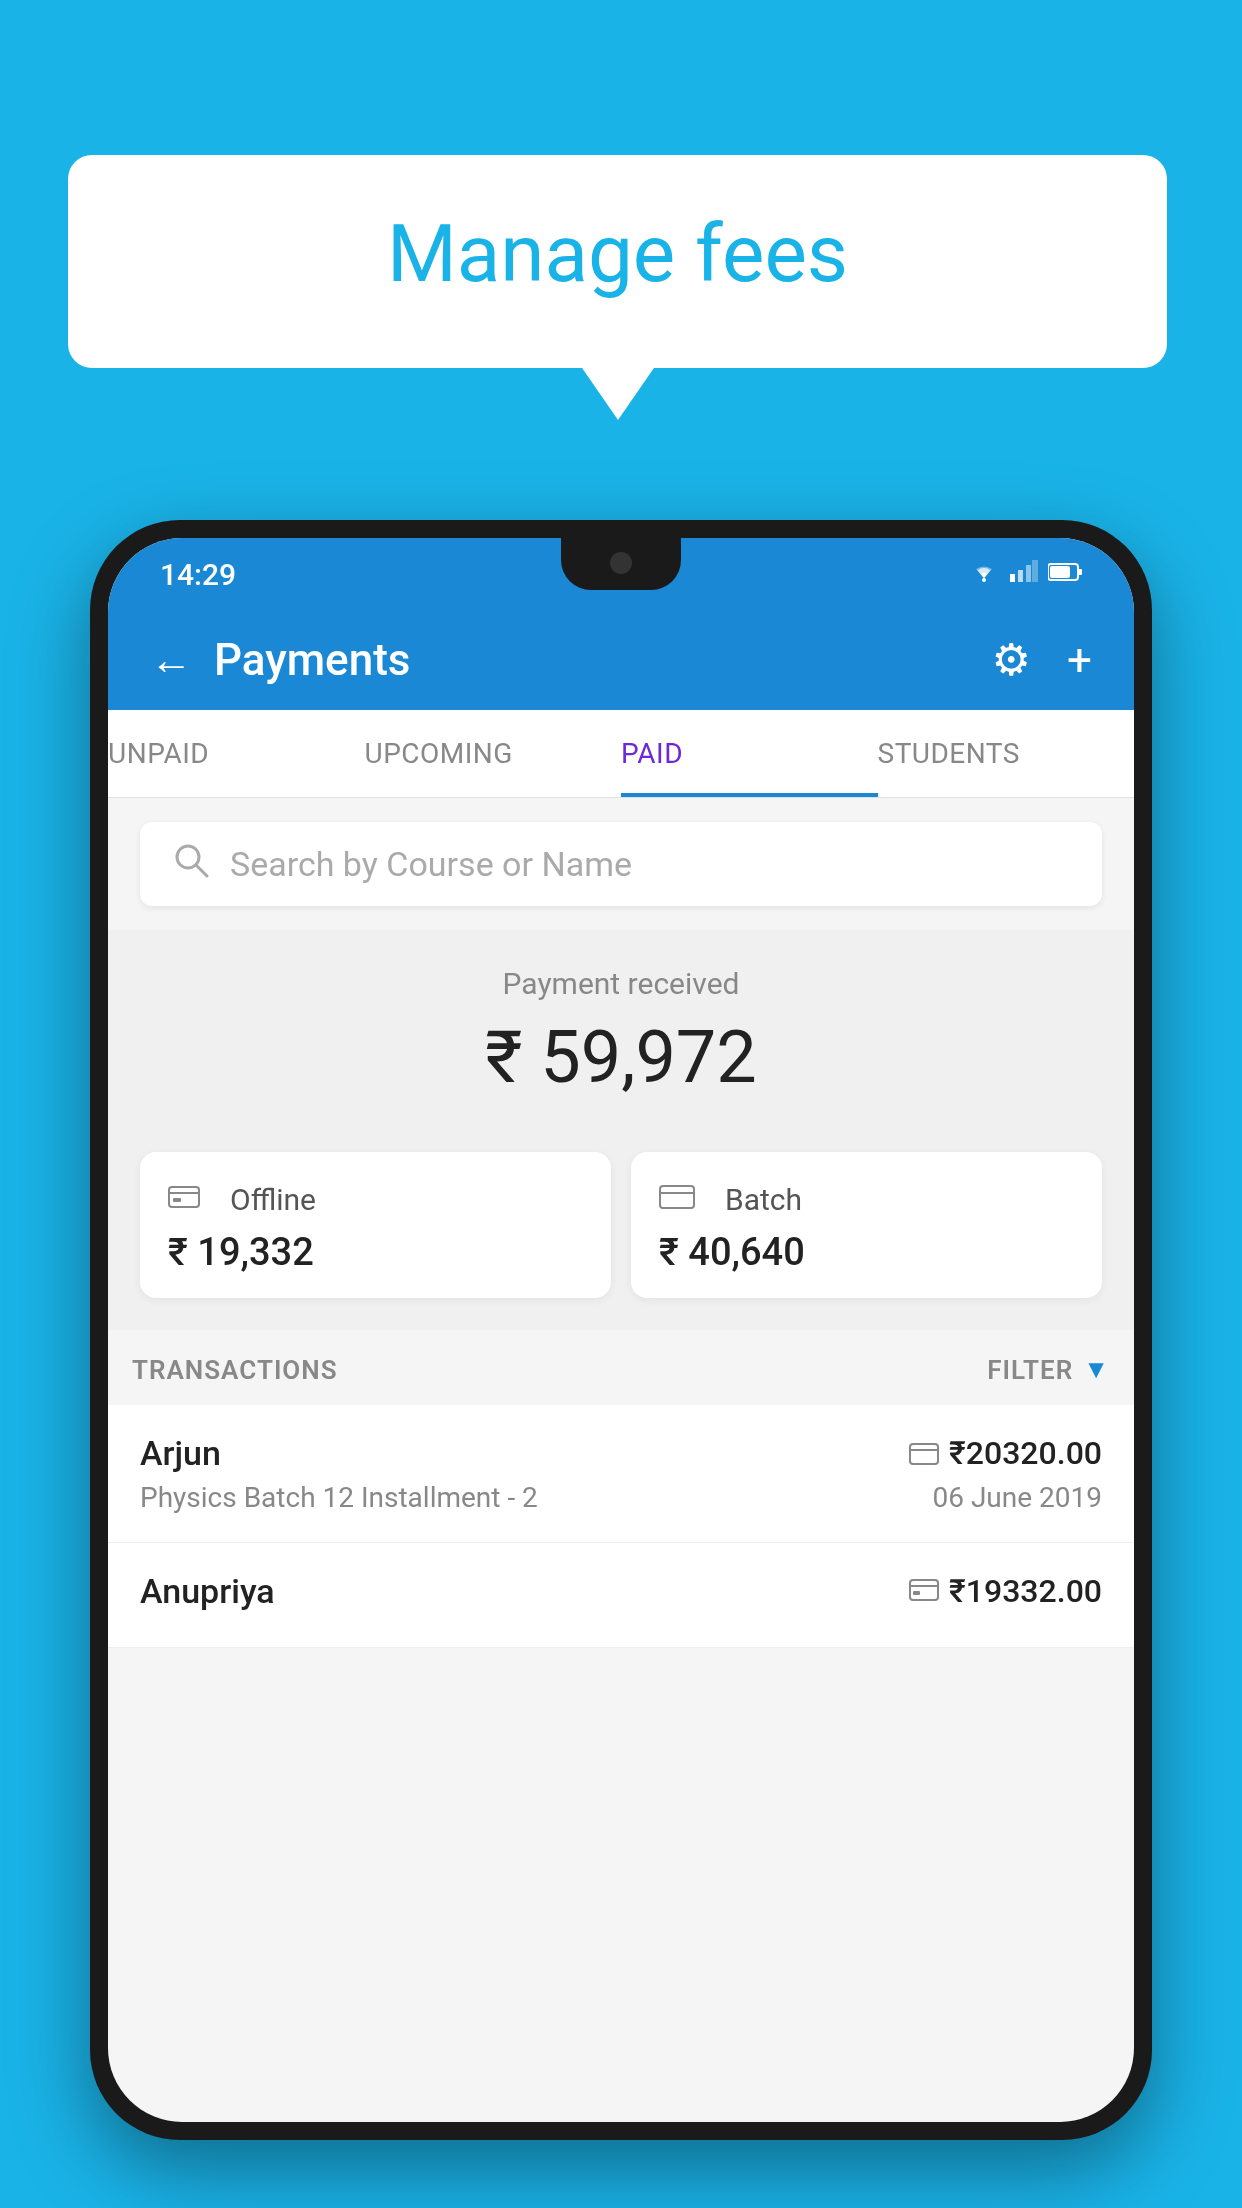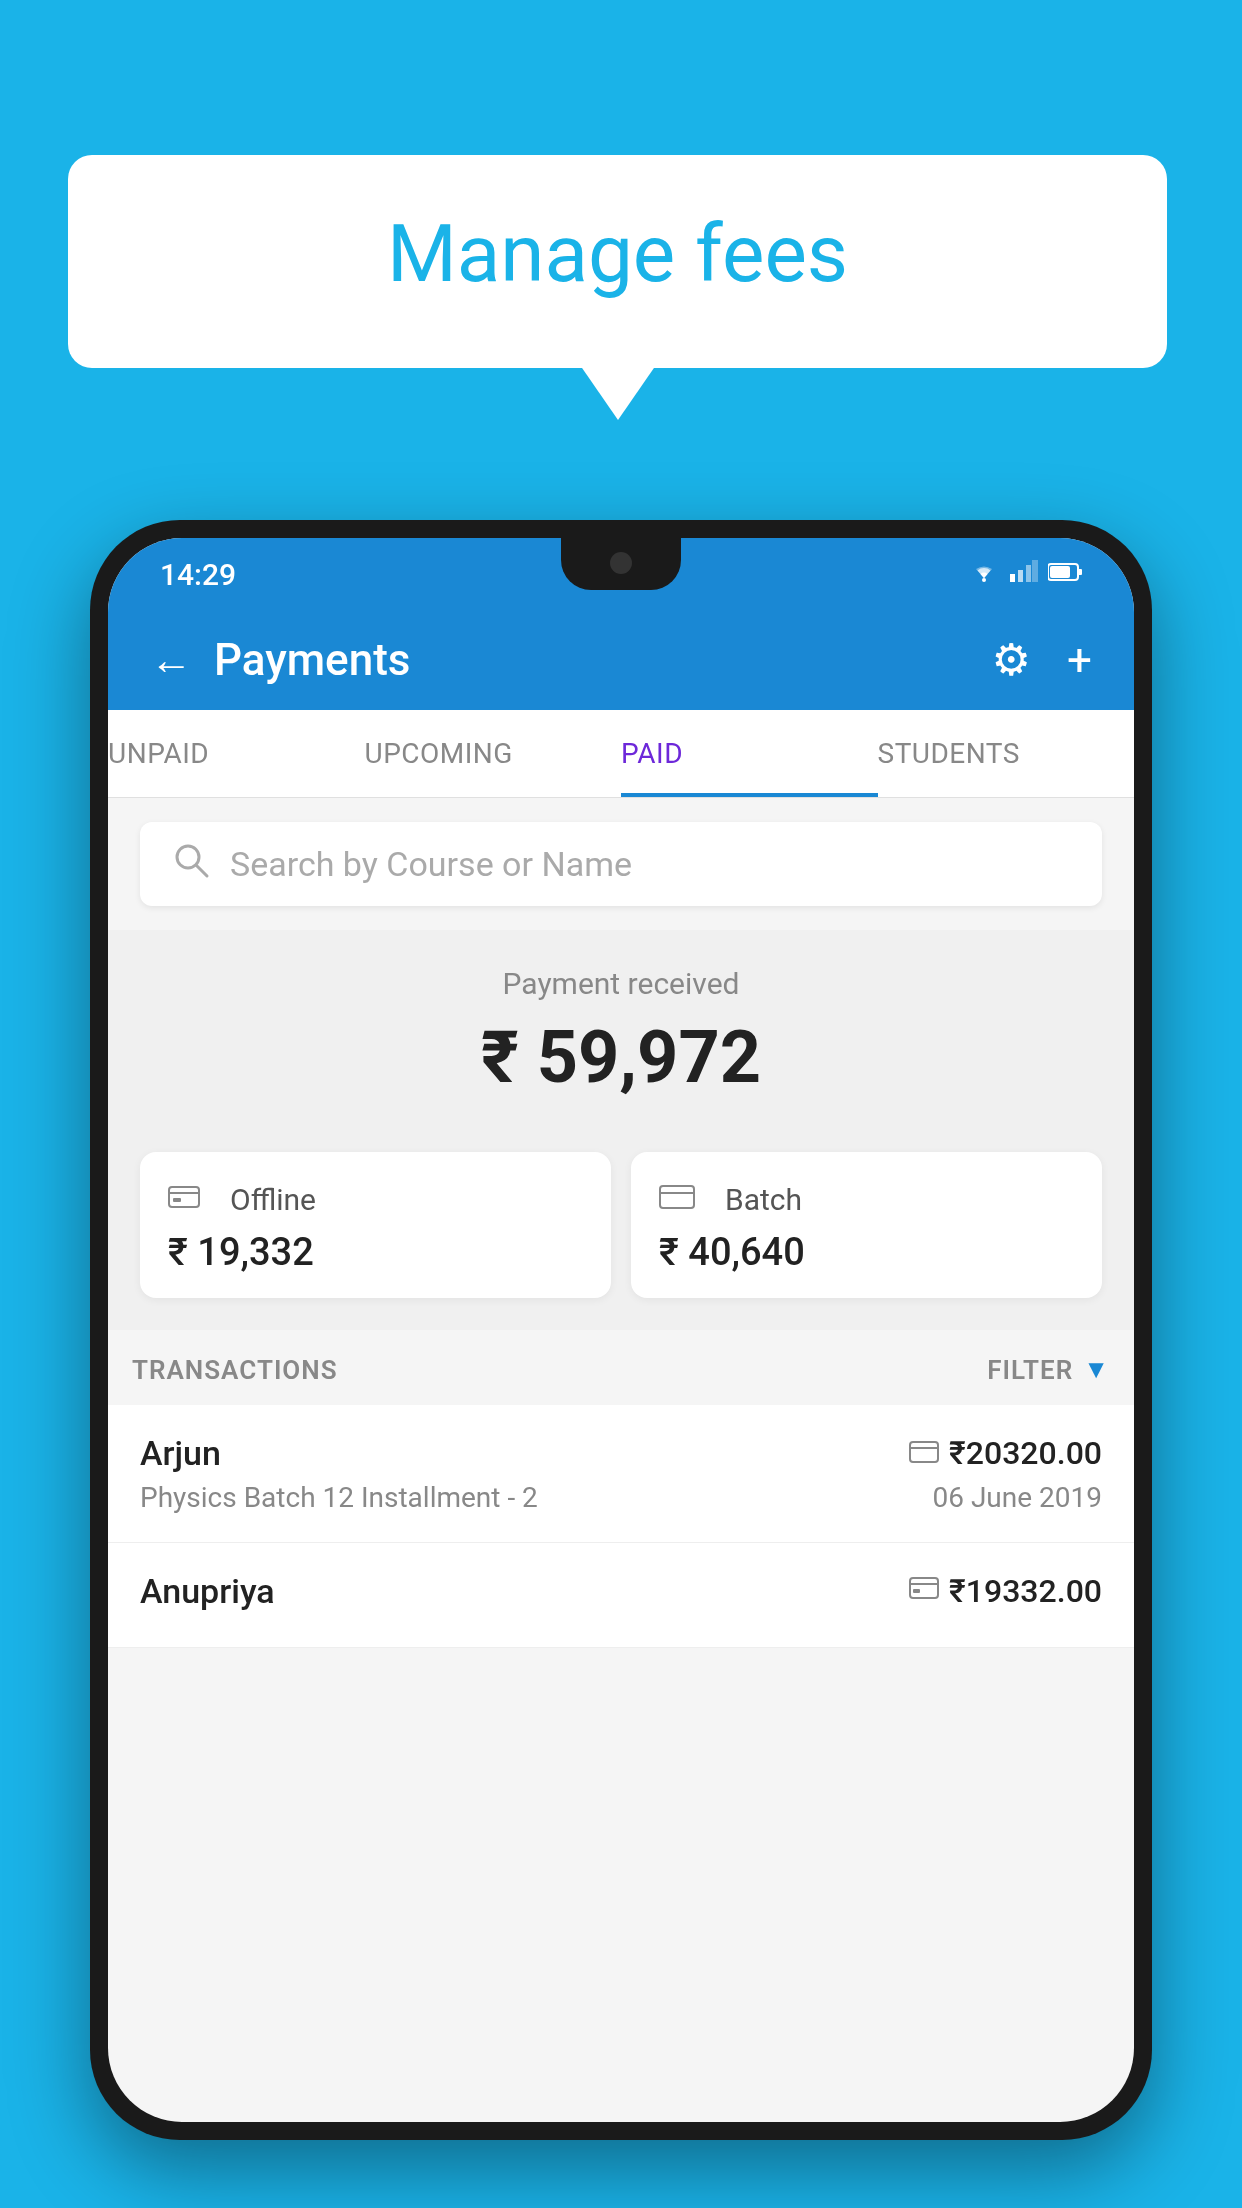--- a/index.html
+++ b/index.html
@@ -219,21 +219,21 @@
       text-align: center;
     }
     .payment-label {
       color: #888888;
       font-size: 30px;
       margin-bottom: 14px;
     }
     .payment-amount {
       color: #222222;
       font-size: 72px;
-      font-weight: 700;
+      font-weight: 400;
     }
 
     
     .payment-cards {
       display: flex;
       gap: 20px;
       padding: 24px 32px 32px;
       background: #f0f0f0;
     }
     .payment-card {
@@ -303,21 +303,21 @@
       align-items: center;
       margin-bottom: 8px;
     }
     .transaction-name {
       color: #222222;
       font-size: 34px;
       font-weight: 500;
     }
     .transaction-amount-wrapper {
       display: flex;
-      align-items: center;
+      align-items: flex-end;
       gap: 10px;
     }
     .transaction-icon {
       font-size: 28px;
       color: #888888;
     }
     .transaction-amount {
       color: #222222;
       font-size: 32px;
       font-weight: 500;

